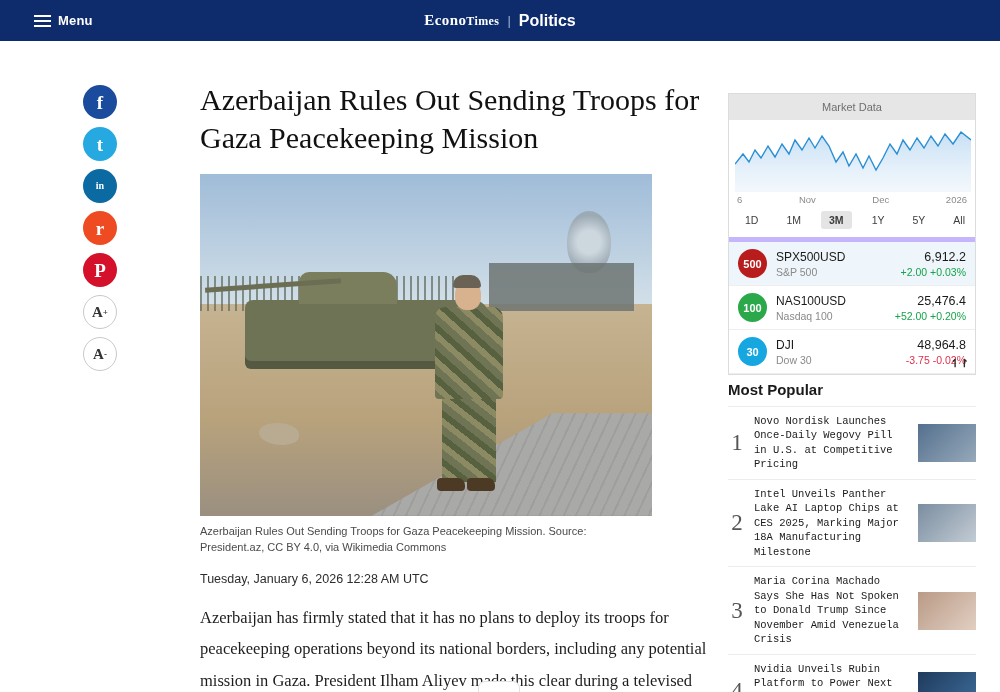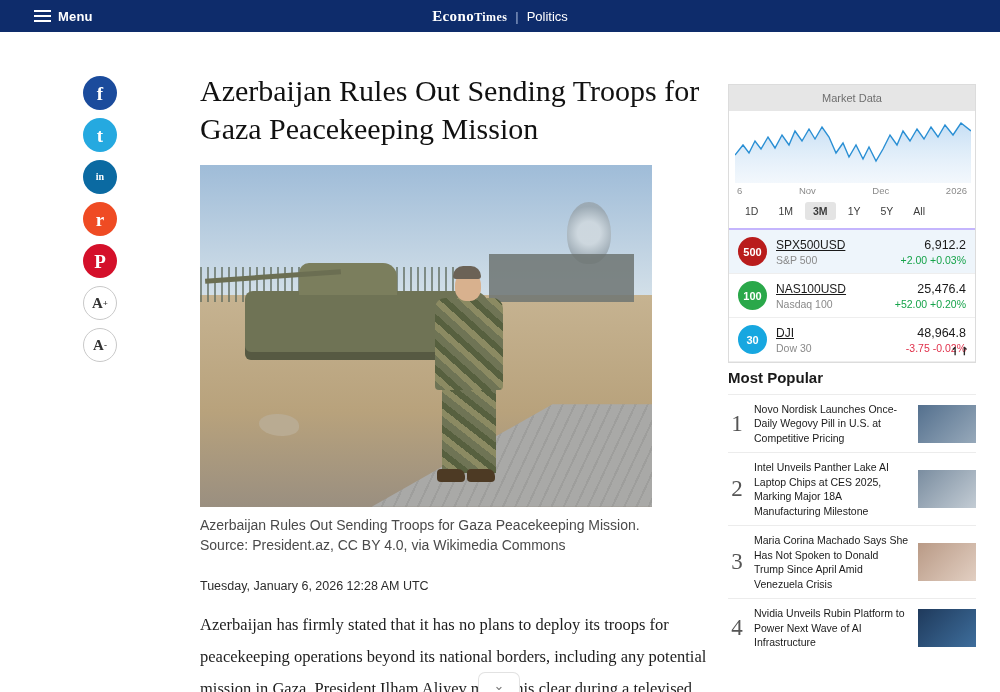--- a/index.html
+++ b/index.html
@@ -6,21 +6,21 @@
   html, body {
     margin: 0; padding: 0;
     width: 1000px; height: 692px;
     overflow: hidden;
     background: #ffffff;
     font-family: "Liberation Sans", sans-serif;
   }
 
   
   .topbar {
-    height: 32px;
+    height: 41px;
     background: #0e2c6b;
     color: #ffffff;
     display: flex;
     align-items: center;
     position: relative;
   }
   .menu-group {
     display: flex;
     align-items: center;
     gap: 7px;
@@ -43,21 +43,21 @@
     pointer-events: none;
   }
   .brand {
     font-family: "Liberation Serif", serif;
     font-size: 15px;
     font-weight: bold;
     letter-spacing: .4px;
   }
   .brand .small { font-size: 12px; }
   .brand-sep { color: #9fb2d6; font-size: 13px; }
-  .brand-section { font-size: 13px; font-weight: normal; }
+  .brand-section { font-size: 16px; font-weight: bold; }
 
   
   .page {
     display: flex;
     height: 666px;
     position: relative;
   }
 
   
   .share-rail {
@@ -200,29 +200,29 @@
   .hero .boot.b2 { left: 59%; }
   .hero .rock {
     position: absolute; left: 13%; top: 73%;
     width: 40px; height: 22px;
     background: #b9ab92;
     border-radius: 45% 55% 40% 60%;
   }
 
   .caption {
     width: 452px;
-    font-size: 14px;
+    font-size: 11px;
     line-height: 1.45;
     color: #4a4a4a;
     margin-top: 8px;
   }
   .timestamp {
     font-size: 12.5px;
     color: #2c2c2c;
-    margin-top: 24px;
+    margin-top: 16px;
   }
   .body-text {
     width: 523px;
     font-family: "Liberation Serif", serif;
     font-size: 16.5px;
     line-height: 1.92;
     color: #1d1d1d;
     margin-top: 16px;
   }
 
@@ -273,23 +273,23 @@
   }
   .axis-row {
     display: flex;
     justify-content: space-between;
     font-size: 9.5px;
     color: #8a8a8a;
     padding: 2px 8px 4px 8px;
   }
   .ranges {
     display: flex;
-    gap: 4px;
+    gap: 12px;
     padding: 2px 8px 8px 8px;
-    border-bottom: 2px solid #c4b5fd;
+    border-bottom: 5px solid #c4b5fd;
   }
   .range {
     font-size: 10.5px;
     color: #3c3c3c;
     padding: 3px 8px;
     border-radius: 3px;
   }
   .range.active { background: #e4e4e4; font-weight: bold; }
 
   .quote-row {
@@ -306,21 +306,21 @@
     color: #ffffff;
     font-size: 11px;
     font-weight: bold;
     display: flex; align-items: center; justify-content: center;
     flex: 0 0 auto;
   }
   .badge.b500 { background: #b91c1c; }
   .badge.b100 { background: #2aa84a; }
   .badge.b30  { background: #17a7e0; }
   .q-left { flex: 1 1 auto; min-width: 0; }
-  .q-sym { font-size: 12px; color: #1a1a1a; text-decoration: underline; }
+  .q-sym { font-size: 12px; color: #1a1a1a; }
   .q-name { font-size: 10.5px; color: #8a8a8a; margin-top: 2px; }
   .q-right { text-align: right; flex: 0 0 auto; }
   .q-price { font-size: 12.5px; color: #1a1a1a; }
   .q-chg { font-size: 10.5px; margin-top: 2px; }
   .q-chg.up { color: #16a34a; }
   .q-chg.down { color: #e0314b; }
   .tv-logo {
     position: absolute;
     right: 6px; bottom: 4px;
     font-size: 11px;
@@ -355,20 +355,21 @@
     color: #555555;
     width: 18px;
     text-align: center;
     flex: 0 0 auto;
   }
   .mp-text {
     flex: 1 1 auto;
     font-size: 10.5px;
     line-height: 1.38;
     color: #1a1a1a;
+    font-family: Liberation Mono, monospace;
   }
   .mp-thumb {
     width: 58px; height: 38px;
     flex: 0 0 auto;
     background: linear-gradient(135deg, #54708e, #97a9ba);
   }
   .mp-thumb.t2 { background: linear-gradient(135deg, #7a8da0, #c3ccd4); }
   .mp-thumb.t3 { background: linear-gradient(135deg, #b99a86, #e2cfc2); }
   .mp-thumb.t4 { background: linear-gradient(135deg, #1f3a5c, #3e6e9c); }
 
@@ -539,21 +540,21 @@
       <div class="mp-text">Novo Nordisk Launches Once-Daily Wegovy Pill in U.S. at Competitive Pricing</div>
       <div class="mp-thumb t1"></div>
     </div>
     <div class="mp-item">
       <div class="mp-num">2</div>
       <div class="mp-text">Intel Unveils Panther Lake AI Laptop Chips at CES 2025, Marking Major 18A Manufacturing Milestone</div>
       <div class="mp-thumb t2"></div>
     </div>
     <div class="mp-item">
       <div class="mp-num">3</div>
-      <div class="mp-text">Maria Corina Machado Says She Has Not Spoken to Donald Trump Since April Amid Venezuela Crisis</div>
+      <div class="mp-text">Maria Corina Machado Says She Has Not Spoken to Donald Trump Since November Amid Venezuela Crisis</div>
       <div class="mp-thumb t3"></div>
     </div>
     <div class="mp-item">
       <div class="mp-num">4</div>
       <div class="mp-text">Nvidia Unveils Rubin Platform to Power Next Wave of AI Infrastructure</div>
       <div class="mp-thumb t4"></div>
     </div>
 
   </div>
 

